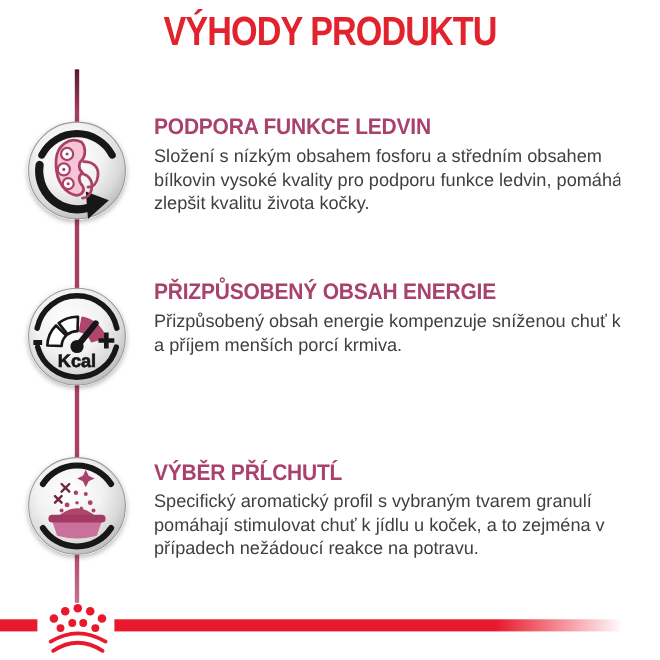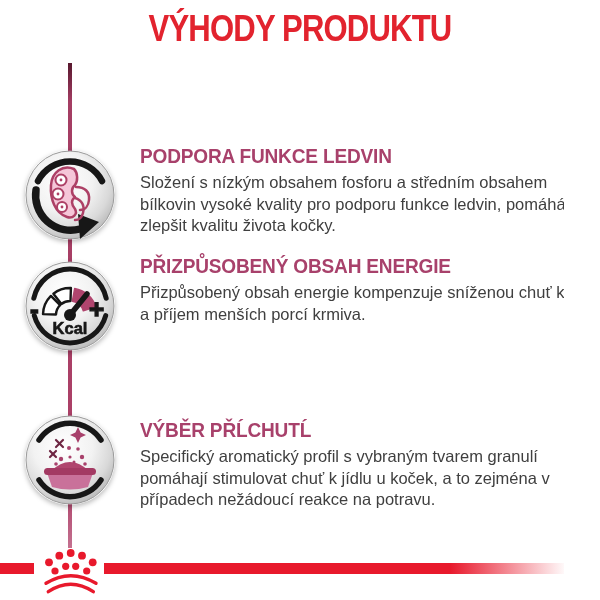--- a/index.html
+++ b/index.html
@@ -7,21 +7,21 @@
            font-family:"Liberation Sans", sans-serif; overflow:hidden; }
 
   .title { position:absolute; top:8px; left:0; width:600px; margin:0;
            text-align:center; font-size:37px; font-weight:bold; color:#e2232e;
            letter-spacing:-1px; transform:scaleX(.84); }
 
   .vline { position:absolute; left:68px; top:63px; width:4px; height:485px;
            background:linear-gradient(to bottom,#58182e 0%,#a43d63 8%,#ad4168 88%,#c47190 100%); }
 
   .benefit { position:absolute; left:0; width:600px; height:110px; }
-  .s1 { top:103px;margin-top:40px; } .s2 { top:253px; } .s3 { top:417px; }
+  .s1 { top:103px; } .s2 { top:253px; } .s3 { top:417px; }
 
   .badge { position:absolute; left:25px; width:90px; height:90px; border-radius:50%;
            box-shadow:0 2px 5px rgba(0,0,0,.28); }
   .s1 .badge { top:7px; } .s2 .badge { top:8px; } .s3 .badge { top:-2px; }
   .badge svg { display:block; }
 
   .copy { position:absolute; left:140px; top:0; width:462px; }
   .copy h2 { margin:0; font-size:20.5px; font-weight:bold; color:#a8416b;
              line-height:25px; letter-spacing:-.2px; transform:scaleX(.93);
              transform-origin:0 50%; white-space:nowrap; }

